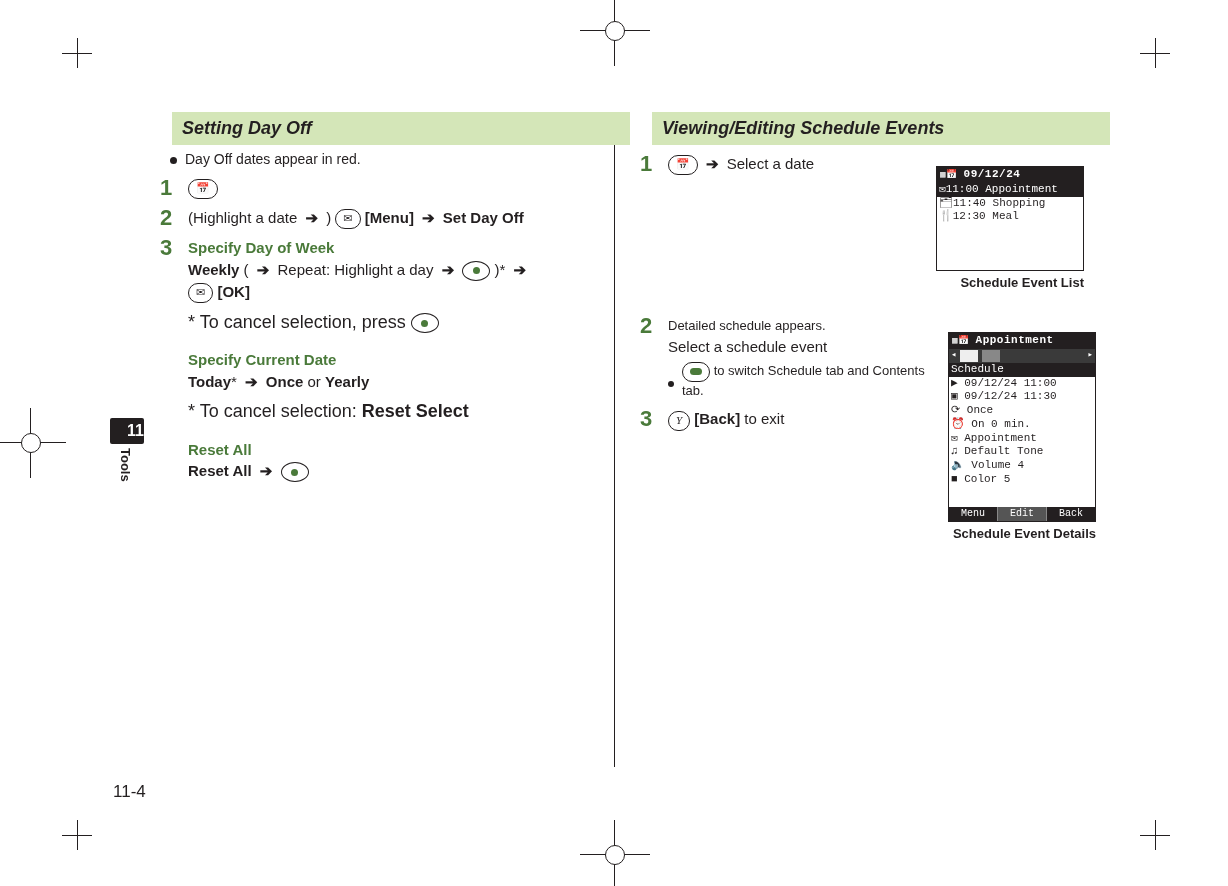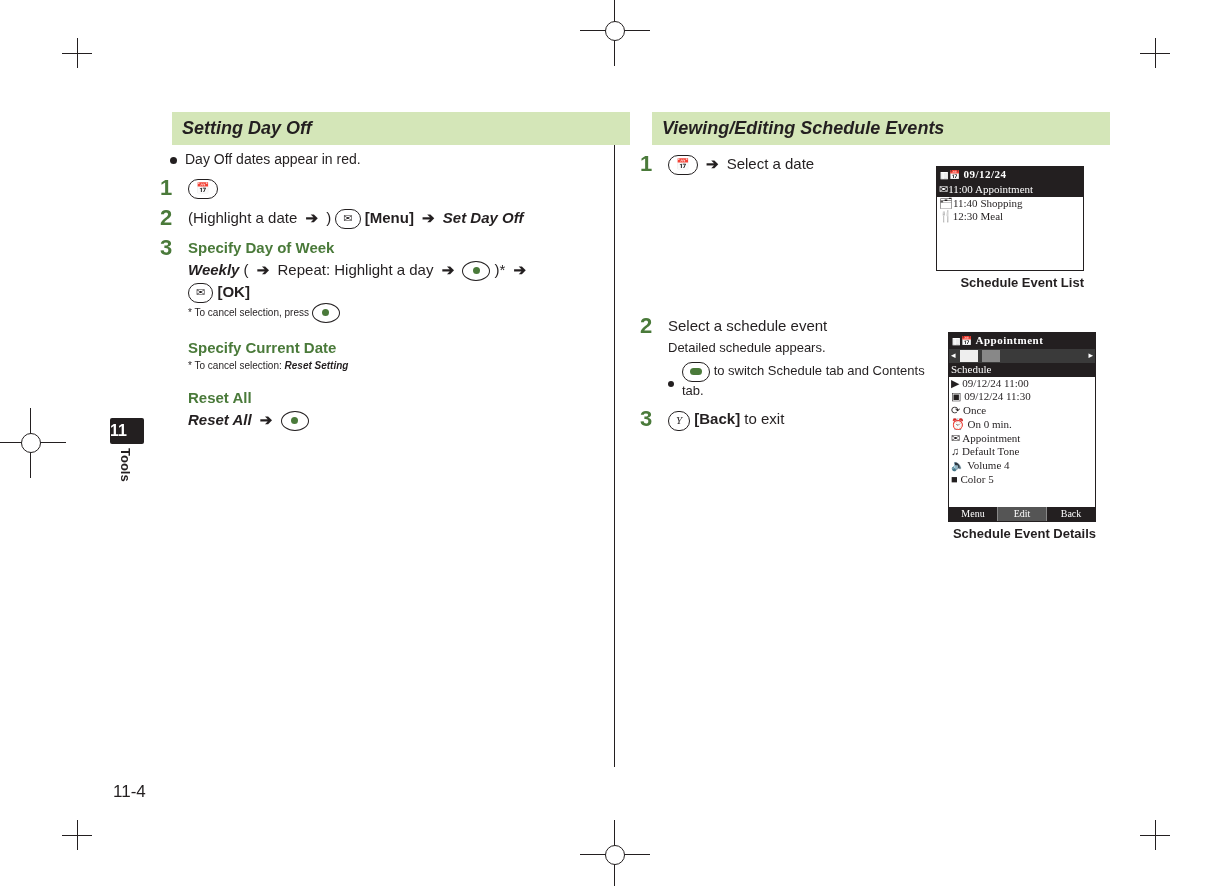--- a/index.html
+++ b/index.html
@@ -7,21 +7,21 @@
   .corner{position:absolute;width:30px;height:30px}
   .corner::before,.corner::after{content:"";position:absolute;background:#231f20}
   .corner::before{width:30px;height:1px;top:15px;left:0}
   .corner::after{width:1px;height:30px;left:15px;top:0}
   
   .cross{position:absolute;width:70px;height:70px}
   .cross .hline{position:absolute;left:0;right:0;top:34px;height:1px;background:#231f20}
   .cross .vline{position:absolute;top:0;bottom:0;left:34px;width:1px;background:#231f20}
   .cross .c{position:absolute;left:25px;top:25px;width:18px;height:18px;border:1px solid #231f20;border-radius:50%;background:#fff}
   
-  .side-tab{position:absolute;left:110px;top:418px;width:34px;background:#231f20;color:#fff;text-align:left;padding:4px 0;border-radius:2px;font-weight:700;font-size:16px}
+  .side-tab{position:absolute;left:110px;top:418px;width:34px;background:#231f20;color:#fff;text-align:right;padding:4px 0;border-radius:2px;font-weight:700;font-size:16px}
   .side-label{position:absolute;left:118px;top:448px;writing-mode:vertical-rl;font-weight:700;font-size:13px}
   
   .page-num{position:absolute;left:113px;bottom:84px;font-size:17px}
   
   .col{position:absolute;top:112px;width:470px}
   .col.left{left:160px}
   .col.right{left:640px}
   .divider{position:absolute;left:614px;top:112px;width:1px;height:655px;background:#231f20}
   
   .heading{display:flex;align-items:center;}
@@ -33,27 +33,27 @@
   .steps{list-style:none;padding:0;margin:0}
   .steps>li{display:flex;align-items:flex-start;margin:8px 0}
   .step-num{font-weight:700;font-size:22px;color:#4a7a3a;width:28px;flex:0 0 auto;line-height:1}
   .step-body{font-size:15px;line-height:1.45;flex:1}
   .key{display:inline-flex;align-items:center;justify-content:center;border:1px solid #231f20;border-radius:11px;padding:0 7px;height:18px;font-size:11px;vertical-align:middle;background:#fff}
   .key.center{width:26px;height:18px;border-radius:50%/50%;padding:0}
   .key .inner-dot{width:7px;height:7px;background:#4a7a3a;border-radius:50%}
   .key.lr .lr-dot{width:12px;height:7px;border-radius:4px;background:#4a7a3a}
   .arrow{font-weight:700;margin:0 4px}
   .bold{font-weight:700}
-  .ital{font-style:italic}
+  .ital{}
   .subhead{font-weight:700;color:#4a7a3a;font-size:15px;}
-  .note{font-size:10px;margin-top:0}
+  .note{font-size:18px;margin-top:6px}
   .sub-bullet{display:flex;align-items:center;font-size:13px;margin-top:4px}
   .sub-bullet .dot{width:6px;height:6px;border-radius:50%;background:#231f20;margin:6px 8px 0 0;flex:0 0 auto}
   
-  .phone{border:1px solid #231f20;width:146px;background:#fff;font-family:Liberation Serif, serif;font-size:11px;line-height:1.25}
+  .phone{border:1px solid #231f20;width:146px;background:#fff;font-family:Liberation Mono, monospace;font-size:11px;line-height:1.25}
   .phone .bar{background:#231f20;color:#fff;padding:1px 3px;font-weight:700;letter-spacing:.5px}
   .phone .row{padding:0 2px}
   .phone .hl{background:#231f20;color:#fff;padding:0 2px}
   .phone .soft{display:flex;background:#231f20;color:#fff;font-size:10px}
   .phone .soft span{flex:1;text-align:center;padding:1px 8px}
   .phone .soft span.mid{background:#555;border-left:1px solid #888;border-right:1px solid #888}
   .caption{font-weight:700;font-size:13px;text-align:right;margin-top:4px}
   .phone-wrap{position:absolute}
   .tabstrip{display:flex;align-items:center;background:#3a3a3a;height:14px}
   .tabstrip .arrow-t{color:#fff;font-size:9px;padding:0 2px}
@@ -145,23 +145,30 @@
             <span class="bold">[OK]</span>
           </div>
           <div class="note">
             <span>* To cancel selection, press </span>
             <span class="key center">
                 <span class="inner-dot"></span>
               </span>
           </div>
 
           <div class="subhead" style="margin-top:14px">Specify Current Date</div>
+          <div>
+            <span class="bold ital">Today</span><span>* </span>
+            <span class="arrow">➔</span>
+            <span class="bold ital">Once</span>
+            <span> or </span>
+            <span class="bold ital">Yearly</span>
+          </div>
           <div class="note">
             <span>* To cancel selection: </span>
-            <span class="bold ital">Reset Setting</span>
+            <span class="bold ital">Reset Select</span>
           </div>
 
           <div class="subhead" style="margin-top:14px">Reset All</div>
           <div>
             <span class="bold ital">Reset All</span>
             <span class="arrow"> ➔ </span>
             <span class="key center">
                 <span class="inner-dot"></span>
               </span>
           </div>
@@ -182,22 +189,22 @@
         <span class="step-body">
           <span class="key">📅</span>
           <span class="arrow">➔</span>
           <span> Select a date</span>
         </span>
       </li>
 
       <li style="margin-top:140px">
         <span class="step-num">2</span>
         <span class="step-body">
+          <div style="font-size:13px;margin-top:2px">Detailed schedule appears.</div>
           <div>Select a schedule event</div>
-          <div style="font-size:13px;margin-top:2px">Detailed schedule appears.</div>
           <div class="sub-bullet">
             <div class="dot"></div>
             <div>
               <span class="key lr">
                   <span class="lr-dot"></span>
                 </span>
               <span> to switch Schedule tab and Contents tab.</span>
             </div>
           </div>
         </span>

